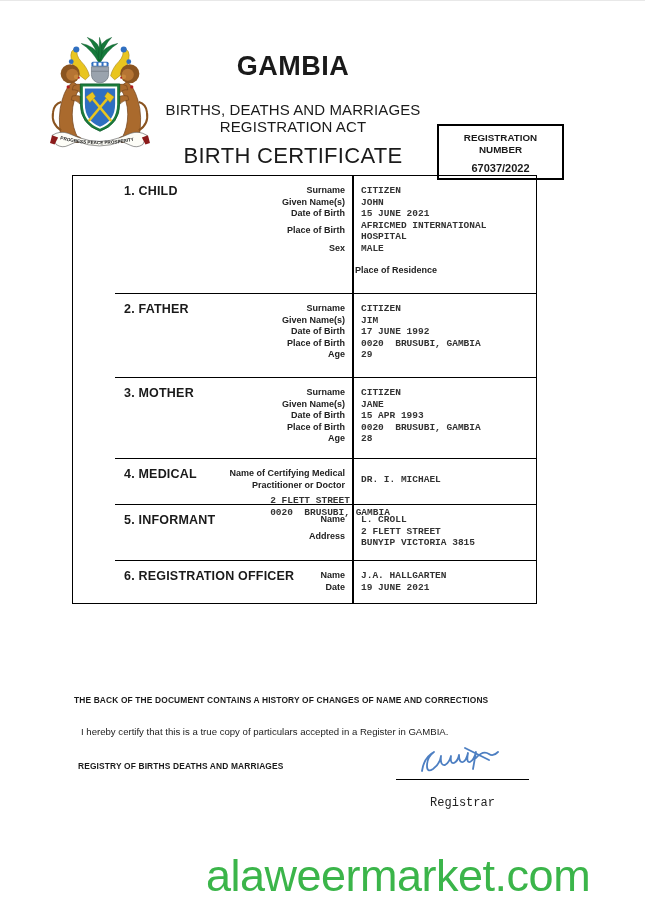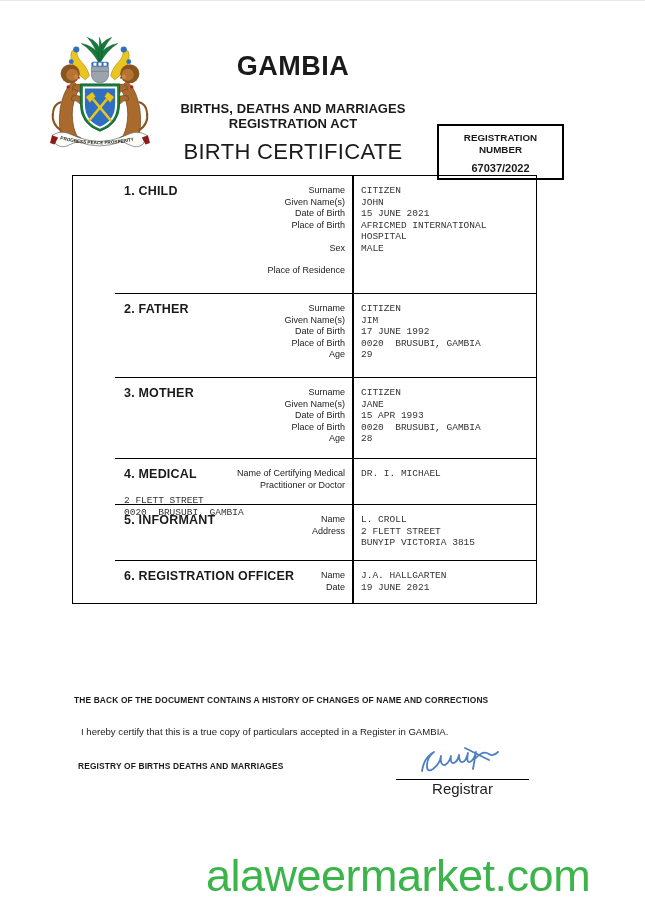--- a/index.html
+++ b/index.html
@@ -5,50 +5,50 @@
   html,body{margin:0;padding:0;background:#fff;}
   .page{
     position:relative;width:645px;height:916px;background:#ffffff;
     font-family:"Liberation Sans",sans-serif;color:#1a1a1a;overflow:hidden;
     border-top:1px solid #e8e8e8;
   }
   
   .crest{position:absolute;left:47px;top:36px;width:106px;height:120px;}
   .head-text{position:absolute;left:140px;top:50px;width:306px;text-align:center;}
   .country{font-size:27px;font-weight:bold;letter-spacing:.5px;margin:0;}
-  .act{font-size:13px;font-weight:bold;margin-top:19px;letter-spacing:.1px;}
+  .act{font-size:15px;font-weight:normal;margin-top:19px;letter-spacing:.1px;}
   .doc-title{font-size:22px;font-weight:normal;margin-top:8px;letter-spacing:.3px;}
   .reg-box{
     position:absolute;left:437px;top:87px;width:127px;height:56px;box-sizing:border-box;
     border:2px solid #000;text-align:center;padding-top:6px;margin-top:36px;
   }
   .reg-label{font-size:9.8px;font-weight:bold;line-height:12px;white-space:pre-line;}
   .reg-number{font-size:11px;font-weight:bold;margin-top:6px;}
   
   .cert-table{position:absolute;left:72px;top:174px;width:465px;border:1.5px solid #000;box-sizing:border-box;padding-left:42px;}
   .row{position:relative;width:100%;box-sizing:border-box;}
   .row + .row{border-top:1.5px solid #000;}
   .r1{height:117px}.r2{height:84px}.r3{height:81px}.r4{height:46px}.r5{height:56px}.r6{height:43px}.r7{height:59px}
   .divider{position:absolute;left:237px;top:0;bottom:0;width:1.5px;background:#000;}
   .sec-title{position:absolute;left:9px;top:8px;font-size:12.5px;font-weight:bold;letter-spacing:.2px;}
   .fields{position:absolute;left:0;top:9px;width:100%;}
-  .field{display:flex;align-items:flex-start;}
+  .field{display:flex;align-items:center;font-weight:bold;}
   .field .lbl{flex:0 0 230px;width:230px;text-align:right;padding-right:7px;font-size:9px;line-height:11.5px;color:#222;}
   .field .lbl span{display:inline-block;max-width:150px;}
   .field .val{padding-left:9px;font-family:"Liberation Mono","DejaVu Sans Mono",monospace;font-size:9.5px;line-height:11.5px;white-space:pre-wrap;color:#333;}
   .gap{margin-top:11px;flex-direction:column;}
   .endorse-note{position:absolute;left:9px;top:37px;font-size:9.5px;color:#222;}
   
   .back-note{position:absolute;left:74px;top:694px;font-size:8.4px;font-weight:bold;letter-spacing:.15px;}
   .certify{position:absolute;left:81px;top:725px;font-size:9.6px;color:#222;}
   .registry{position:absolute;left:78px;top:760px;font-size:8.4px;font-weight:bold;letter-spacing:.15px;}
   .sig-block{position:absolute;left:396px;top:744px;width:133px;text-align:center;}
   .sig-svg{display:block;margin:0 auto;}
   .sig-line{border-top:1.5px solid #000;margin-top:0;}
-  .registrar{font-size:15px;margin-top:0;color:#222;}
+  .registrar{font-size:12px;margin-top:16px;color:#222;font-family:Liberation Mono, monospace;}
   
   .watermark{position:absolute;left:206px;top:849px;font-size:45px;font-weight:normal;letter-spacing:-.5px;}
 </style>
 </head>
 <body>
 
 <div class="page">
 
   <svg class="crest" viewBox="0 0 105 118">
 

